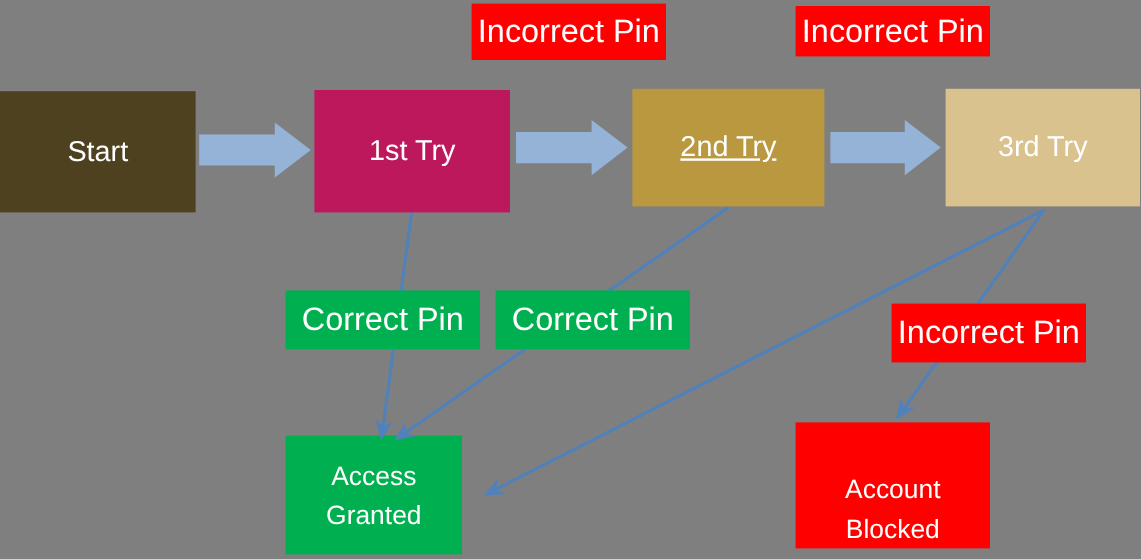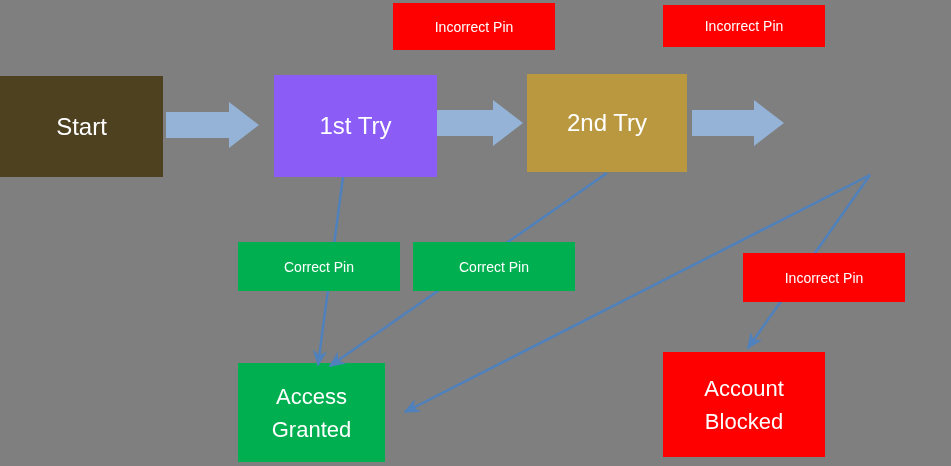--- a/index.html
+++ b/index.html
@@ -28,37 +28,37 @@
     display: flex;
     align-items: center;
     justify-content: center;
     text-align: center;
     color: #FFFFFF;
   }
   .node span { display: block; }
 
   
   .big   { font-size: 24px; }
-  .lbl   { font-size: 14px; }
+  .lbl   { font-size: 27px; }
   .final { font-size: 22px; line-height: 33px; }
   .final span { max-width: 118px; }
 
   #start   { left: 0px;   top: 76px;  width: 163px; height: 101px; background: #4E4120; }
-  #try1    { left: 262px; top: 75px;  width: 163px; height: 102px; background: #8b5cf6; margin-left: 12px; }
-  #try2    { left: 527px; top: 74px;  width: 160px; height: 98px;  background: #BA9840; }
+  #try1    { left: 262px; top: 75px;  width: 163px; height: 102px; background: #be185d; }
+  #try2    { left: 527px; top: 74px;  width: 160px; height: 98px;  background: #BA9840; text-decoration: underline; }
   #try3    { left: 788px; top: 74px;  width: 162px; height: 98px;  background: #D9C28E; }
 
   #incorrect1 { left: 393px; top: 3px;   width: 162px; height: 47px; background: #FF0000; }
   #incorrect2 { left: 663px; top: 5px;   width: 162px; height: 42px; background: #FF0000; }
   #correct1   { left: 238px; top: 242px; width: 162px; height: 49px; background: #00B050; }
   #correct2   { left: 413px; top: 242px; width: 162px; height: 49px; background: #00B050; }
   #incorrect3 { left: 743px; top: 253px; width: 162px; height: 49px; background: #FF0000; }
 
   #access  { left: 238px; top: 363px; width: 147px; height: 99px; background: #00B050; }
-  #blocked { left: 663px; top: 352px; width: 162px; height: 105px; background: #FF0000; }
+  #blocked { left: 663px; top: 352px; width: 162px; height: 105px; background: #FF0000; align-items: flex-end; }
 </style>
 </head>
 <body>
 
 <div id="canvas">
 
   <svg id="layer-lines" class="layer">
     <defs>
       <marker id="ah1" viewBox="0 0 10 10" refX="9" refY="5" markerWidth="6.5" markerHeight="6.5" orient="auto">
         <path d="M0,0.6 L10,5 L0,9.4 L3,5 Z" fill="#4F81BD"></path>
@@ -78,20 +78,23 @@
   </svg>
 
   <div class="node big" id="start">
     <span>Start</span>
   </div>
   <div class="node big" id="try1">
     <span>1st Try</span>
   </div>
   <div class="node big" id="try2">
     <span>2nd Try</span>
+  </div>
+  <div class="node big" id="try3">
+    <span>3rd Try</span>
   </div>
 
   <div class="node lbl" id="incorrect1">
     <span>Incorrect Pin</span>
   </div>
   <div class="node lbl" id="incorrect2">
     <span>Incorrect Pin</span>
   </div>
   <div class="node lbl" id="correct1">
     <span>Correct Pin</span>

